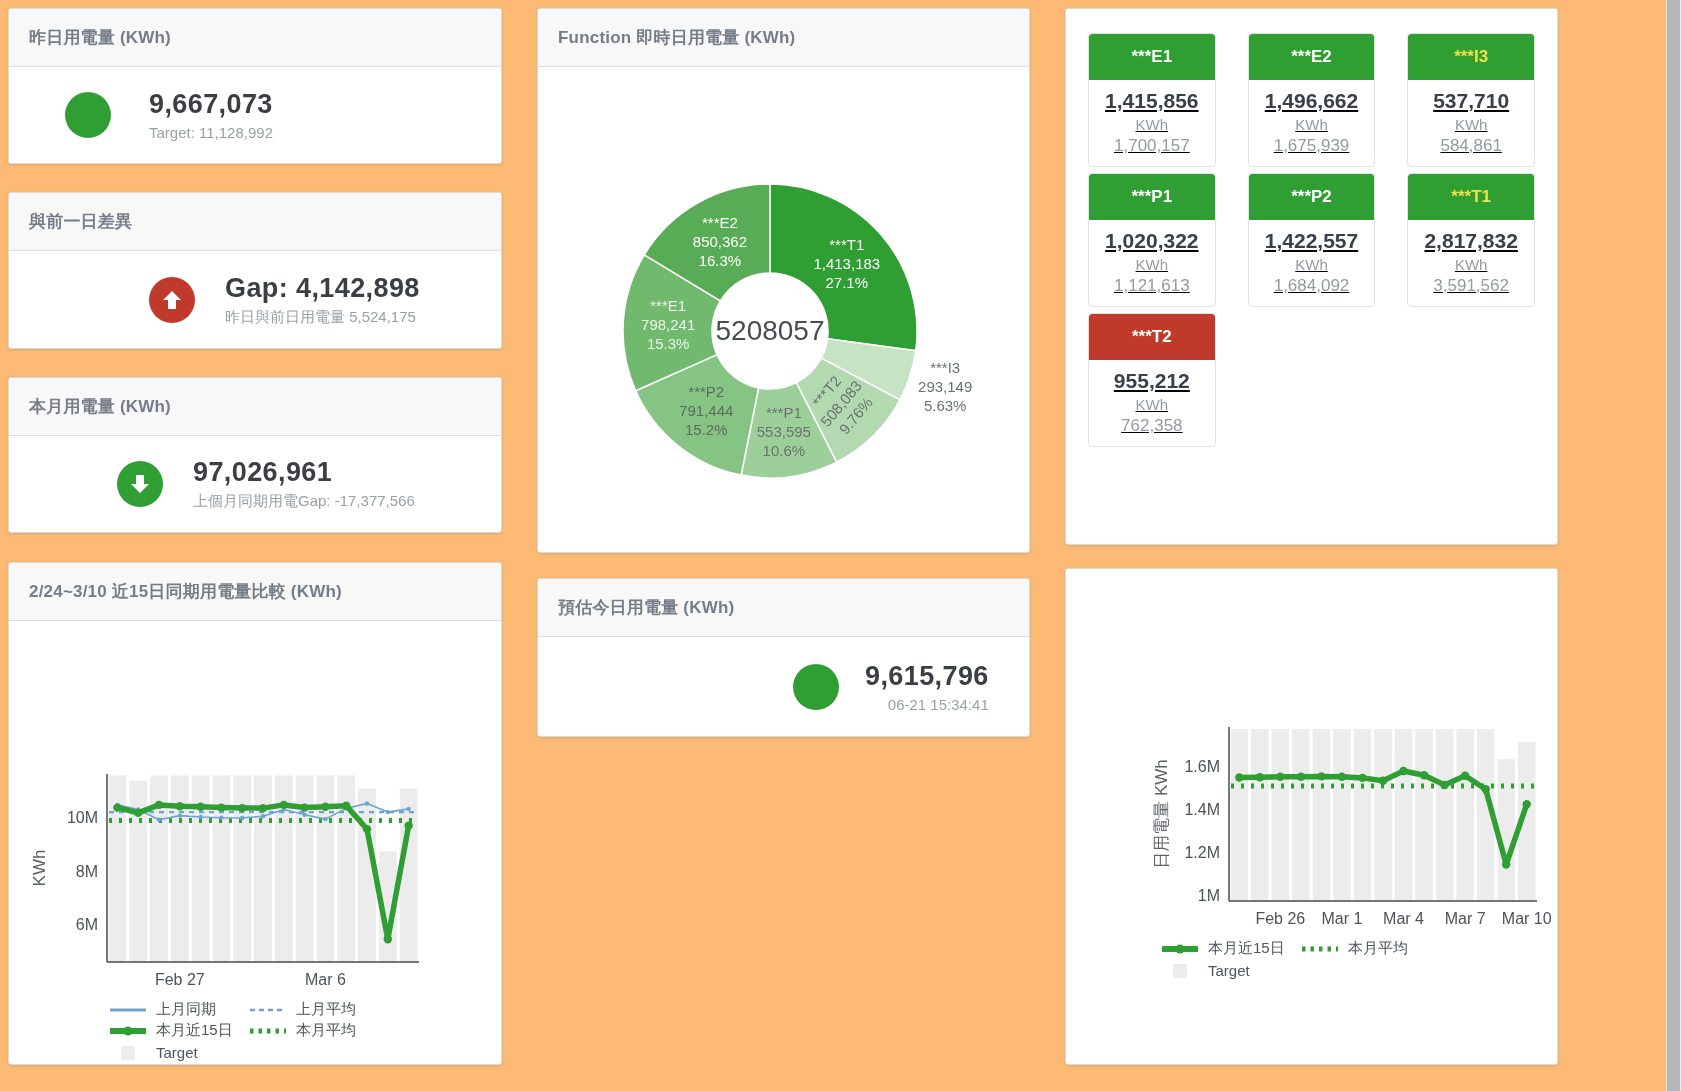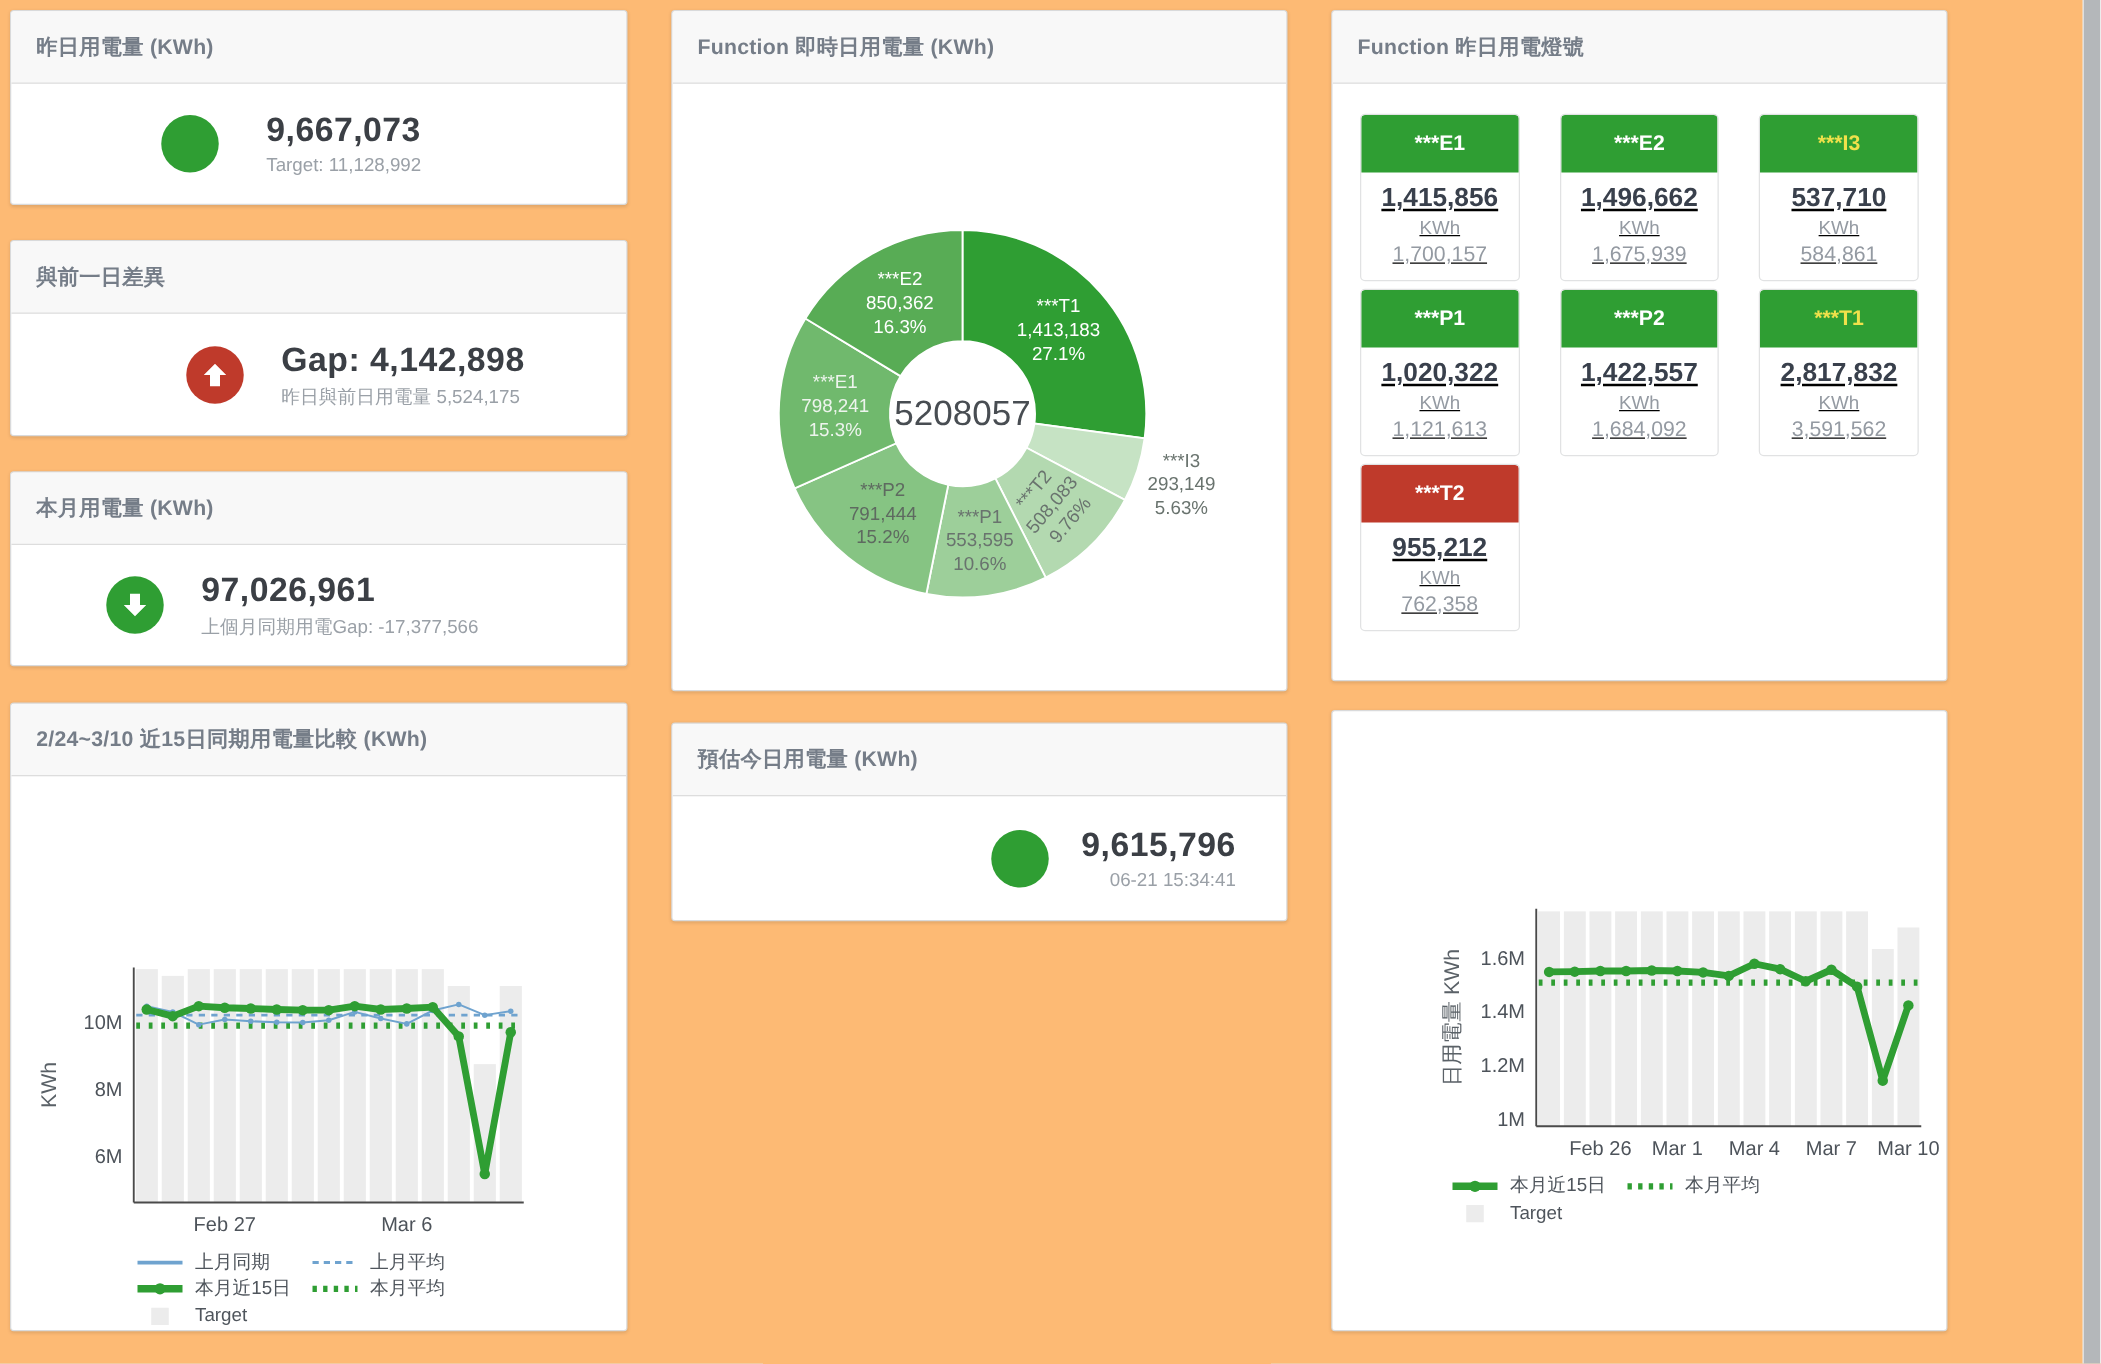--- a/index.html
+++ b/index.html
@@ -34,21 +34,21 @@
 </style>
 </head>
 <body>
 
 <div class="page">
 
   <section class="panel" style="left:8px;top:8px;width:494px;height:156px;">
     <div class="panel-header">
       <span class="panel-title">昨日用電量 (KWh)</span>
     </div>
-    <div class="stat-body" style="padding-left:120px;gap:38px;">
+    <div class="stat-body" style="padding-left:56px;gap:38px;">
       <span class="circle" style="background:#2f9e33;"></span>
       <div>
         <div class="stat-value">9,667,073</div>
         <div class="stat-sub">Target: 11,128,992</div>
       </div>
     </div>
   </section>
 
   <section class="panel" style="left:8px;top:192px;width:494px;height:157px;">
     <div class="panel-header">
@@ -64,21 +64,21 @@
         <div class="stat-value">Gap: 4,142,898</div>
         <div class="stat-sub">昨日與前日用電量 5,524,175</div>
       </div>
     </div>
   </section>
 
   <section class="panel" style="left:8px;top:377px;width:494px;height:156px;">
     <div class="panel-header">
       <span class="panel-title">本月用電量 (KWh)</span>
     </div>
-    <div class="stat-body" style="padding-left:76px;">
+    <div class="stat-body" style="padding-left:108px;">
       <span class="circle" style="background:#2f9e33;">
         <svg width="24" height="24" viewBox="0 0 24 24">
           <path d="M12 21 L3 12 H8 V3 H16 V12 H21 Z" fill="#ffffff"></path>
         </svg>
       </span>
       <div>
         <div class="stat-value">97,026,961</div>
         <div class="stat-sub">上個月同期用電Gap: -17,377,566</div>
       </div>
     </div>
@@ -224,23 +224,20 @@
     <div class="stat-body" style="padding-left:255px;gap:26px;">
       <span class="circle" style="background:#2f9e33;"></span>
       <div>
         <div class="stat-value">9,615,796</div>
         <div class="stat-sub" style="text-align:right;">06-21 15:34:41</div>
       </div>
     </div>
   </section>
 
   <section class="panel" style="left:1065px;top:8px;width:493px;height:537px;">
-    <div class="panel-header">
-      <span class="panel-title">Function 昨日用電燈號</span>
-    </div>
     <div class="tiles-grid" id="lights-grid">
         <div class="tile">
           <div class="tile-header" style="background: rgb(47, 158, 51);">
             <span class="tile-label" style="color: rgb(255, 255, 255);">***E1</span>
           </div>
           <div class="tile-body">
             <div class="tile-value">1,415,856</div>
             <div class="tile-unit">KWh</div>
             <div class="tile-target">1,700,157</div>
           </div>

